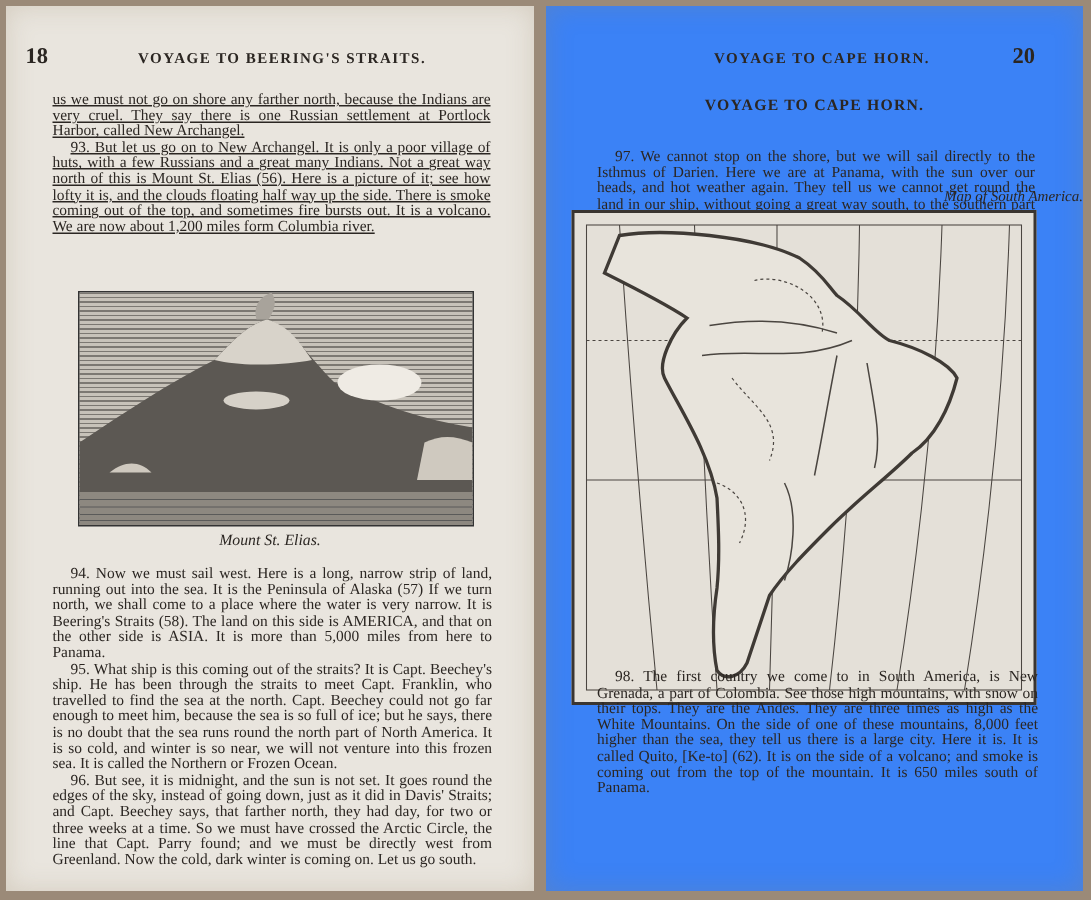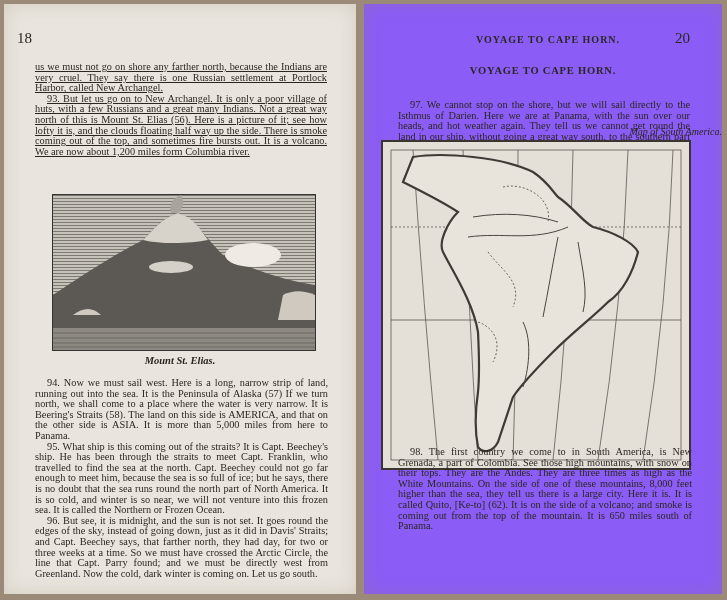--- a/index.html
+++ b/index.html
@@ -9,61 +9,62 @@
     position:relative;
     font-family:"Liberation Serif", "DejaVu Serif", serif;
     color:#2b2622;
   }
   .page {
     position:absolute; top:4px; height:590px;
     background:#e9e5de;
     box-shadow: inset 0 0 18px rgba(150,130,100,0.25);
   }
   .page.left { left:4px; width:352px; }
-  .page.right { left:364px; width:358px; background:#8b5cf6; }
+  .page.right { left:364px; width:358px; background:#3b82f6; }
   .hdr {
     position:absolute; top:30px; font-size:10px; letter-spacing:1px;
     font-weight:bold; text-transform:uppercase;
   }
-  .pnum { position:absolute; top:26px; font-size:15px; font-weight:normal; }
+  .pnum { position:absolute; top:26px; font-size:15px; font-weight:bold; }
   .text {
     position:absolute; font-size:10.3px; line-height:10.6px;
     text-align:justify;
   }
   .text p { margin:0; text-indent:0; }
   .text p.ind { text-indent:12px; }
   .figure {
     position:absolute; left:48px; top:190px; width:262px; height:155px;
     border:1px solid #333;
     background:
       repeating-linear-gradient(180deg, #7c7872 0 1px, #c7c2b9 1px 3px);
     overflow:hidden;
   }
   .caption {
     position:absolute; left:0; width:352px; top:351px; text-align:center;
-    font-size:10.5px; font-style:italic; font-weight:bold;
+    font-size:10.5px; font-style:italic; font-weight:normal;
   }
   .map {
     position:absolute; left:17px; top:136px; width:306px; height:326px;
     border:2px solid #3a3530; background:#e4e0d8;
   }
   .map-title {
     position:absolute; top:122px; left:0; width:358px; text-align:right;
     font-size:10px; font-style:italic;
   }
   .subhead {
     position:absolute; top:61px; left:0; width:358px; text-align:center;
     font-size:10.5px; font-weight:bold; letter-spacing:0.8px;
   }
 </style>
 </head>
 <body>
 
 <div class="page left">
   <div class="pnum" style="left:13px;">18</div>
+  <div class="hdr" style="left:88px;">VOYAGE TO BEERING'S STRAITS.</div>
 
   <div class="text" style="left:31px; top:58px; width:292px;text-decoration:underline;">
     <p>us we must not go on shore any farther north, because the Indians are very cruel.  They say there is one Russian settlement at Portlock Harbor, called New Archangel.</p>
     <p class="ind">93. But let us go on to New Archangel.  It is only a poor village of huts, with a few Russians and a great many Indians.  Not a great way north of this is Mount St. Elias (56).  Here is a picture of it; see how lofty it is, and the clouds floating half way up the side.  There is smoke coming out of the top, and sometimes fire bursts out.  It is a volcano.  We are now about 1,200 miles form Columbia river.</p>
   </div>
 
   <div class="figure">
     <svg width="262" height="155" viewBox="0 0 262 155">
       <path d="M0 100 C30 80 60 60 90 45 C100 35 110 22 125 18 C140 22 150 40 170 60 C200 75 230 85 262 90 L262 135 L0 135 Z" fill="#5c5853"></path>
       <path d="M90 45 C100 35 110 22 125 18 C140 22 148 35 155 45 C140 48 110 50 90 45 Z" fill="#d8d3ca"></path>

